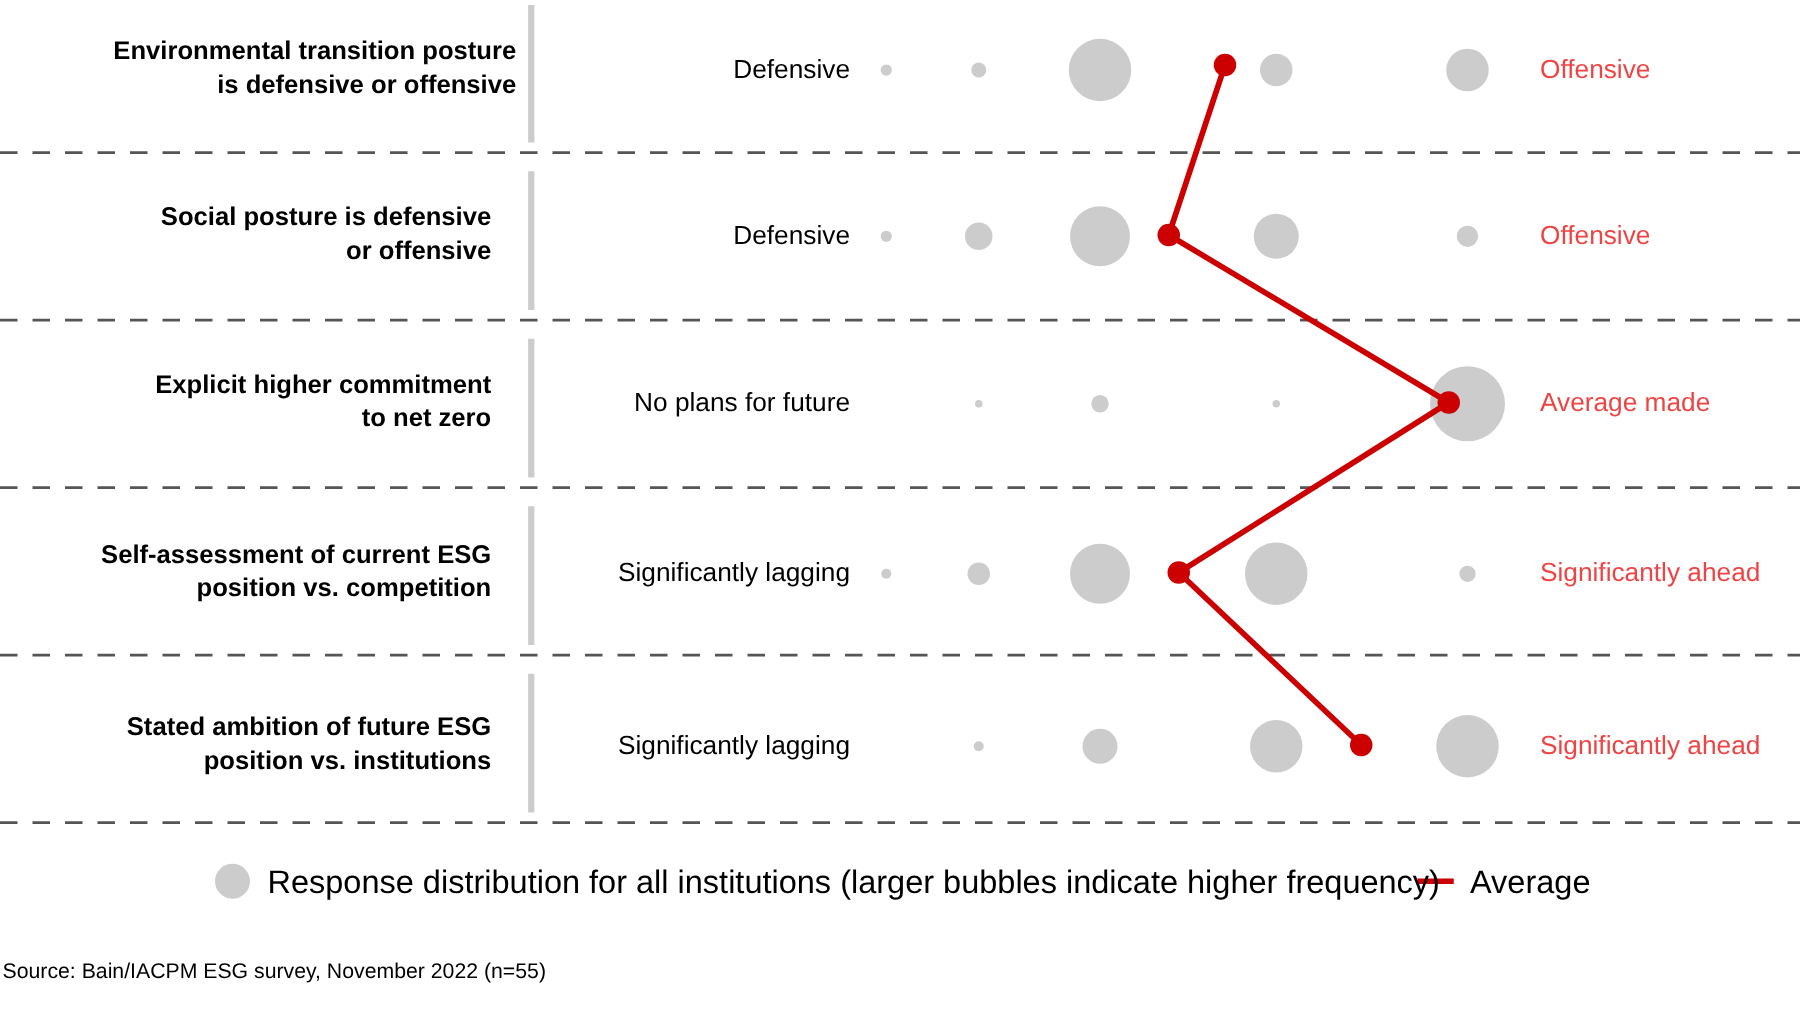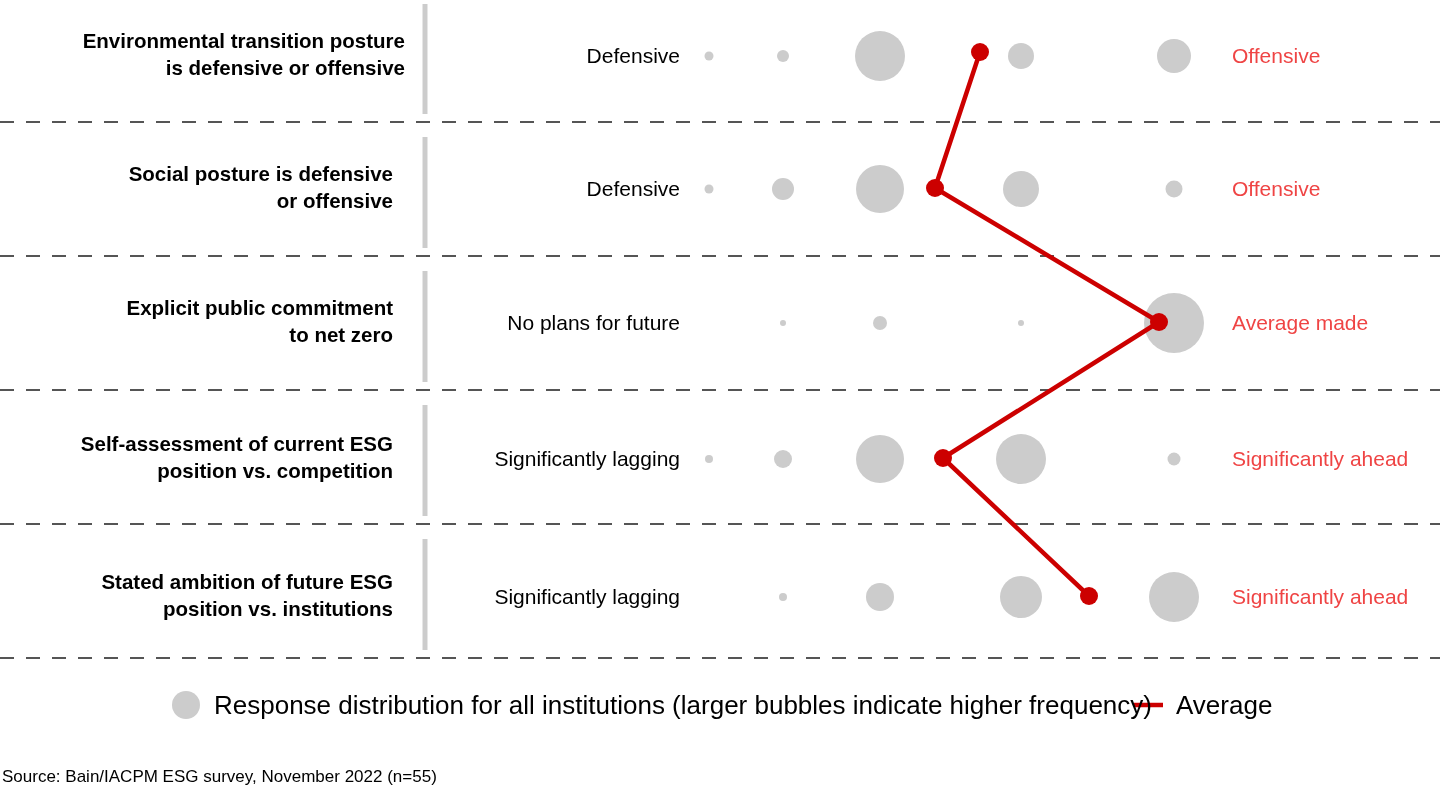--- a/index.html
+++ b/index.html
@@ -109,29 +109,29 @@
         <circle cx="943" cy="458" r="9" fill="#cc0000"></circle>
         <circle cx="1089" cy="596" r="9" fill="#cc0000"></circle>
       </g>
     <g id="legend-marks-group">
         <circle cx="186" cy="705" r="14" fill="#cccccc"></circle>
         <line x1="1134" y1="705" x2="1163" y2="705" stroke="#cc0000" stroke-width="4.5" stroke-linecap="butt"></line>
       </g>
   </svg>
 
   <div id="labels-layer">
-      <div class="row-label" style="left: 12px; width: 393px; top: 27px;">Environmental transition posture
+      <div class="row-label" style="left: 0px; width: 393px; top: 27px; padding-left: 20px;">Environmental transition posture
 is defensive or offensive</div>
       <div class="axis-label-left" style="left: 455px; width: 225px; top: 43px;">Defensive</div>
       <div class="axis-label-right" style="left: 1232px; top: 43px;">Offensive</div>
       <div class="row-label" style="left: 0px; width: 393px; top: 160px;">Social posture is defensive
 or offensive</div>
       <div class="axis-label-left" style="left: 455px; width: 225px; top: 176px;">Defensive</div>
       <div class="axis-label-right" style="left: 1232px; top: 176px;">Offensive</div>
-      <div class="row-label" style="left: 0px; width: 393px; top: 294px;">Explicit public commitment
+      <div class="row-label" style="left: 0px; width: 393px; top: 294px;">Explicit higher commitment
 to net zero</div>
       <div class="axis-label-left" style="left: 455px; width: 225px; top: 310px;">No plans for future</div>
       <div class="axis-label-right" style="left: 1232px; top: 310px;">Average made</div>
       <div class="row-label" style="left: 0px; width: 393px; top: 430px;">Self-assessment of current ESG
 position vs. competition</div>
       <div class="axis-label-left" style="left: 455px; width: 225px; top: 446px;">Significantly lagging</div>
       <div class="axis-label-right" style="left: 1232px; top: 446px;">Significantly ahead</div>
       <div class="row-label" style="left: 0px; width: 393px; top: 568px;">Stated ambition of future ESG
 position vs. institutions</div>
       <div class="axis-label-left" style="left: 455px; width: 225px; top: 584px;">Significantly lagging</div>

